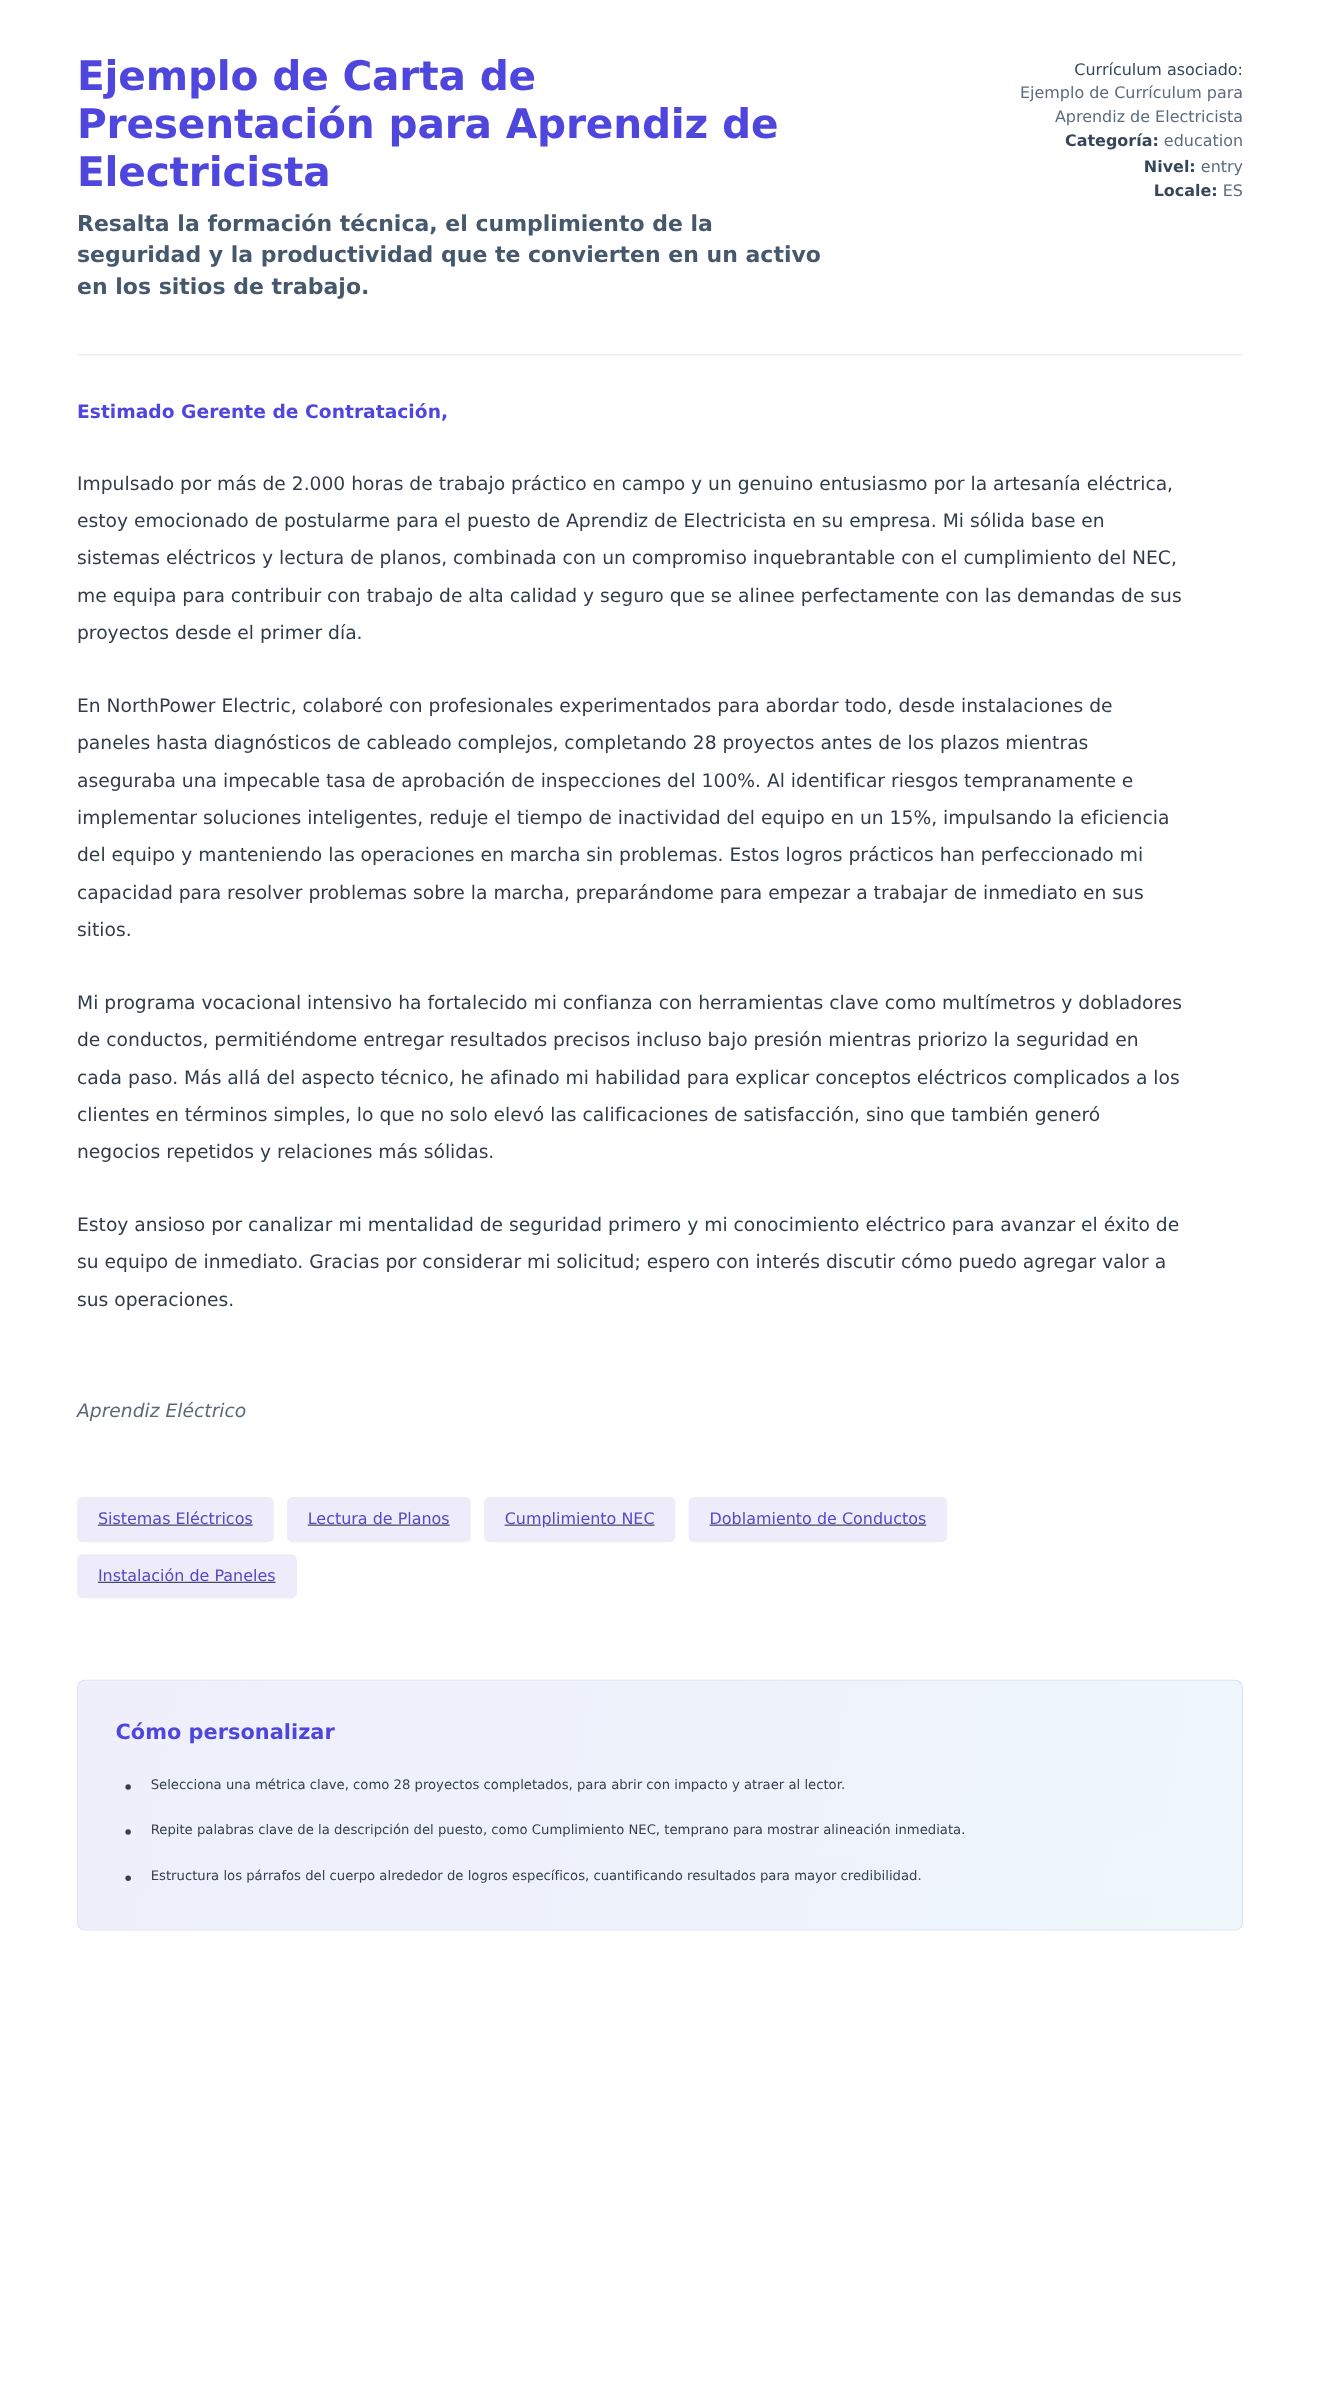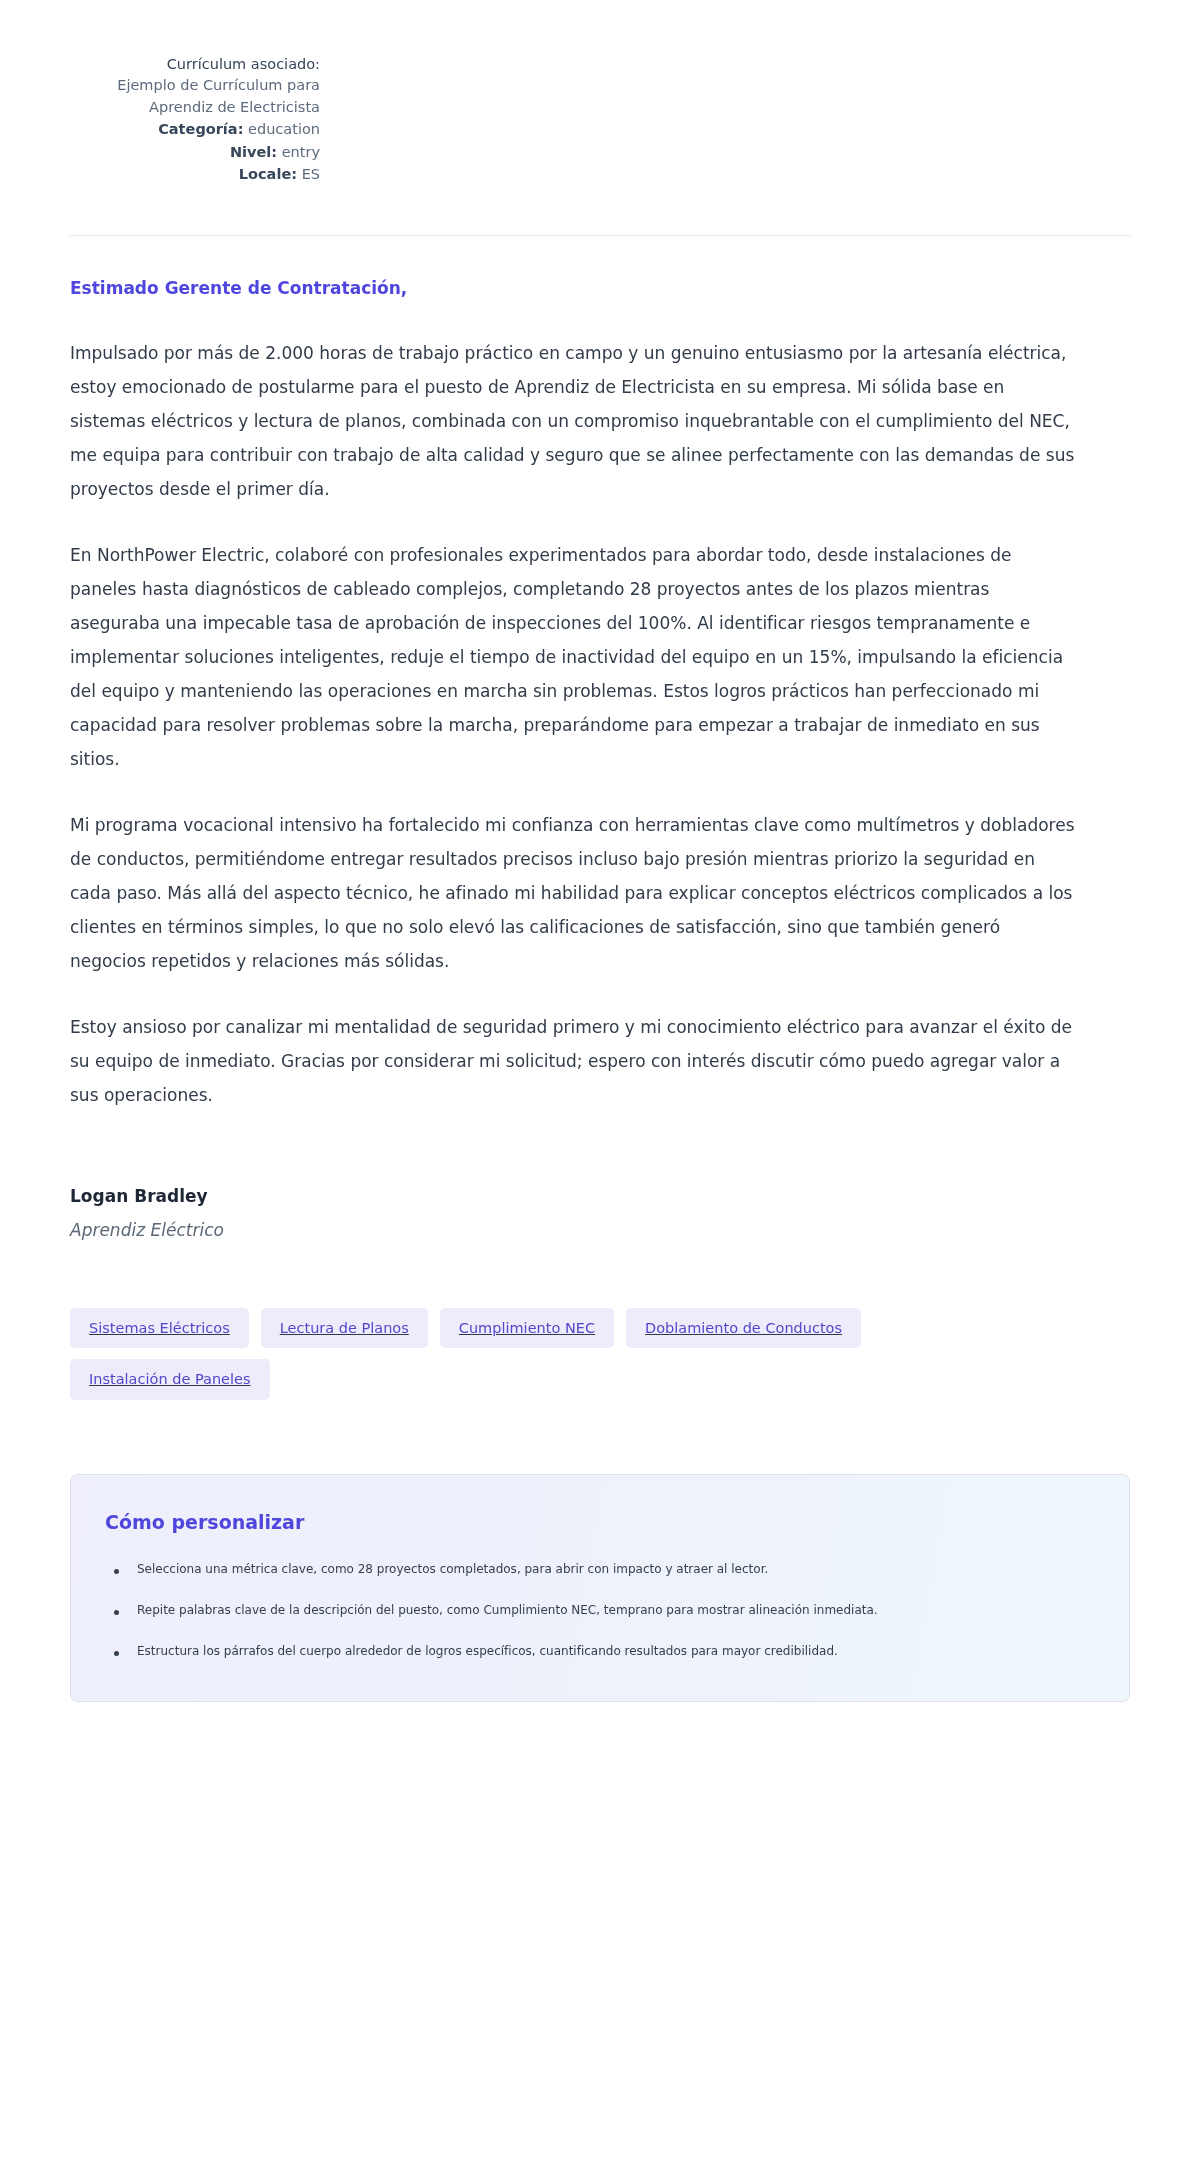--- a/index.html
+++ b/index.html
@@ -171,20 +171,24 @@
     background: #35404f;
   }
 </style>
 </head>
 <body>
 
 <div class="page">
 
   <div class="header">
 
+    <div class="header-left">
+      <h1 class="doc-title">Ejemplo de Carta de Presentación para Aprendiz de Electricista</h1>
+      <p class="doc-subtitle">Resalta la formación técnica, el cumplimiento de la seguridad y la productividad que te convierten en un activo en los sitios de trabajo.</p>
+    </div>
 
     <div class="header-right">
       <div class="meta-row">
         <span class="meta-block-title">Currículum asociado:</span>
         <span class="meta-block-value">Ejemplo de Currículum para Aprendiz de Electricista</span>
       </div>
       <div class="meta-row">
         <span class="meta-label">Categoría:</span>
         <span class="meta-value">education</span>
       </div>
@@ -206,21 +210,20 @@
     <p class="salutation">Estimado Gerente de Contratación,</p>
     <div>
       <p class="body-paragraph">Impulsado por más de 2.000 horas de trabajo práctico en campo y un genuino entusiasmo por la artesanía eléctrica, estoy emocionado de postularme para el puesto de Aprendiz de Electricista en su empresa. Mi sólida base en sistemas eléctricos y lectura de planos, combinada con un compromiso inquebrantable con el cumplimiento del NEC, me equipa para contribuir con trabajo de alta calidad y seguro que se alinee perfectamente con las demandas de sus proyectos desde el primer día.</p>
       <p class="body-paragraph">En NorthPower Electric, colaboré con profesionales experimentados para abordar todo, desde instalaciones de paneles hasta diagnósticos de cableado complejos, completando 28 proyectos antes de los plazos mientras aseguraba una impecable tasa de aprobación de inspecciones del 100%. Al identificar riesgos tempranamente e implementar soluciones inteligentes, reduje el tiempo de inactividad del equipo en un 15%, impulsando la eficiencia del equipo y manteniendo las operaciones en marcha sin problemas. Estos logros prácticos han perfeccionado mi capacidad para resolver problemas sobre la marcha, preparándome para empezar a trabajar de inmediato en sus sitios.</p>
       <p class="body-paragraph">Mi programa vocacional intensivo ha fortalecido mi confianza con herramientas clave como multímetros y dobladores de conductos, permitiéndome entregar resultados precisos incluso bajo presión mientras priorizo la seguridad en cada paso. Más allá del aspecto técnico, he afinado mi habilidad para explicar conceptos eléctricos complicados a los clientes en términos simples, lo que no solo elevó las calificaciones de satisfacción, sino que también generó negocios repetidos y relaciones más sólidas.</p>
       <p class="body-paragraph">Estoy ansioso por canalizar mi mentalidad de seguridad primero y mi conocimiento eléctrico para avanzar el éxito de su equipo de inmediato. Gracias por considerar mi solicitud; espero con interés discutir cómo puedo agregar valor a sus operaciones.</p>
     </div>
   </div>
 
   <div class="signature">
-    <div class="sig-name">Logan Bradley</div>
     <div class="sig-role">Aprendiz Eléctrico</div>
   </div>
 
   <div class="tags">
     <span class="tag">Sistemas Eléctricos</span>
     <span class="tag">Lectura de Planos</span>
     <span class="tag">Cumplimiento NEC</span>
     <span class="tag">Doblamiento de Conductos</span>
     <span class="tag">Instalación de Paneles</span>
   </div>

